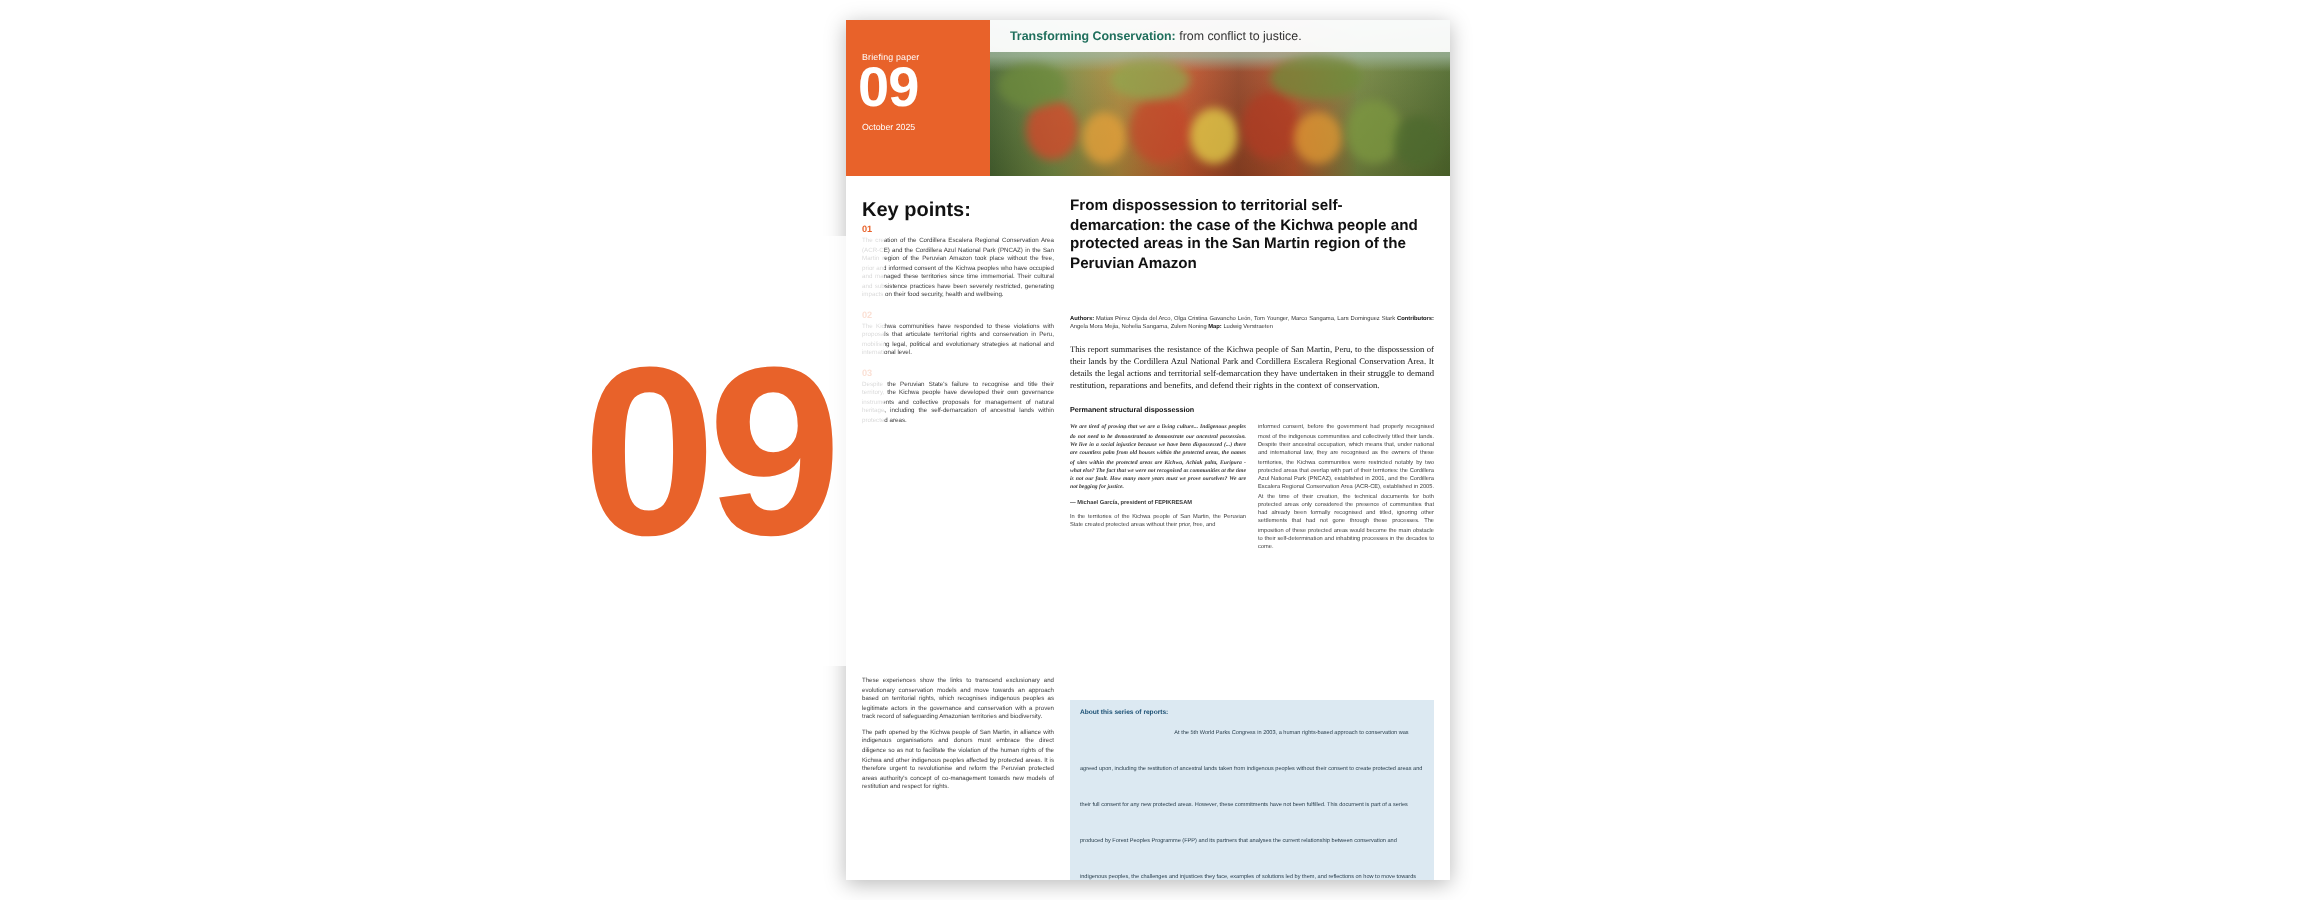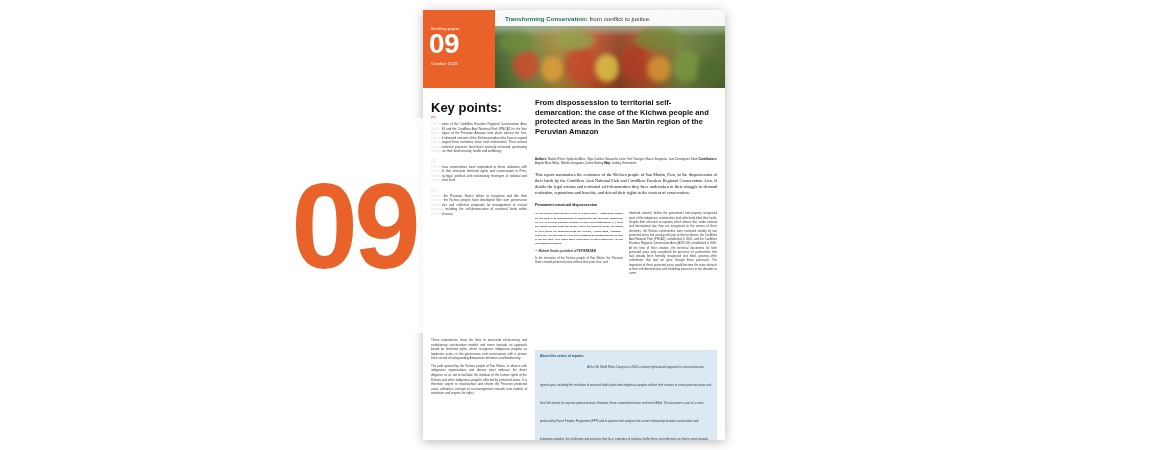--- a/index.html
+++ b/index.html
@@ -109,21 +109,21 @@
     height: 352px;
   }
 
   
   .col-left {
     position: absolute;
     left: 8px; top: 12px;
     width: 96px;
   }
   .keypoints-title {
-    font-size: 13px;
+    font-size: 10px;
     font-weight: bold;
     color: #111;
     margin-bottom: 1px;
   }
   .kp {
     margin-bottom: 5px;
   }
   .kp-num {
     font-size: 4.6px;
     font-weight: bold;

